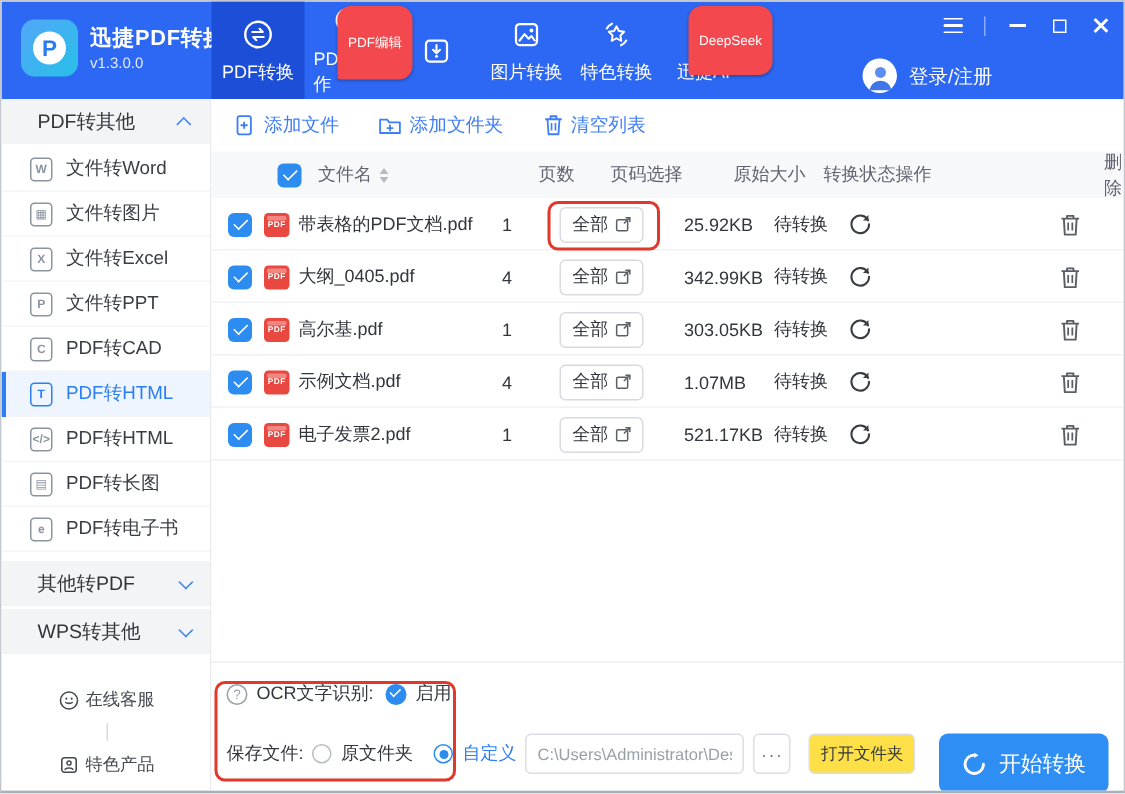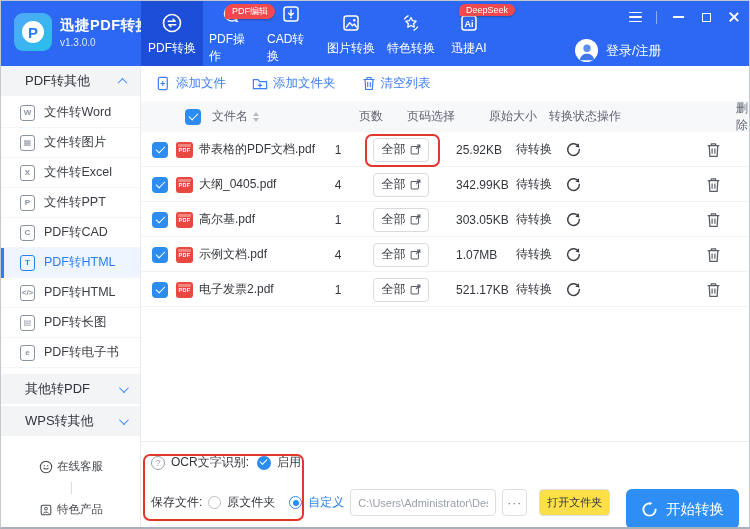--- a/index.html
+++ b/index.html
@@ -18,21 +18,21 @@
   .logo-txt { color:#fff; }
   .logo-title { font-size:14.5px; font-weight:bold; letter-spacing:.5px; }
   .logo-ver { font-size:10px; opacity:.85; margin-top:2px; }
 
   .tabs { position:absolute; left:140px; top:0; height:65px; display:flex; }
   .tab { position:relative; height:65px; display:flex; flex-direction:column; align-items:center;
          justify-content:center; gap:5px; color:#fff; font-size:12px; padding:0 6px; cursor:pointer; }
   .tab.active { background:#1d4ed8; }
   .tab .ticon { width:24px; height:24px; }
   .tab-badge { position:absolute; top:3px; left:50%; background:#f2484e; color:#fff; font-size:9px;
-               padding:1px 7px; border-radius:9px 9px 9px 2px; white-space:nowrap; box-shadow:0 1px 2px rgba(0,0,0,.25); }
+               padding:18px 7px; border-radius:9px 9px 9px 2px; white-space:nowrap; box-shadow:0 1px 2px rgba(0,0,0,.25); }
   .w62{width:62px}.w58{width:58px}.w78{width:78px}.w60{width:60px}.w56{width:56px}
 
   .userbox { position:absolute; left:574px; top:38px; display:flex; align-items:center; gap:8px; color:#fff; }
   .avatar { width:23px; height:23px; border-radius:50%; background:#fff; overflow:hidden;
             display:flex; align-items:flex-end; justify-content:center; }
   .login { font-size:13px; }
 
   .winctl { position:absolute; right:10px; top:9px; display:flex; align-items:center; gap:14px; }
   .wc { width:14px; height:14px; display:flex; align-items:center; justify-content:center; cursor:pointer; }
   .burger { display:flex; flex-direction:column; gap:3px; }
@@ -157,21 +157,20 @@
         <span>PDF操作</span>
       </div>
       <div class="tab w60">
         <span class="ticon">
           <svg viewBox="0 0 24 24" width="24" height="24">
               <rect x="5" y="5" width="14" height="14" rx="2.5" fill="none" stroke="#fff" stroke-width="1.5"></rect>
               <path d="M12 8v5.5M12 13.5l-2.3-2.3M12 13.5l2.3-2.3" fill="none" stroke="#fff" stroke-width="1.4" stroke-linecap="round"></path>
               <circle cx="12" cy="15.5" r="1" fill="#fff"></circle>
             </svg>
         </span>
-        <span>CAD转换</span>
       </div>
       <div class="tab w60">
         <span class="ticon">
           <svg viewBox="0 0 24 24" width="24" height="24">
               <rect x="5" y="5" width="14" height="14" rx="2.5" fill="none" stroke="#fff" stroke-width="1.5"></rect>
               <circle cx="15.3" cy="9.3" r="1.3" fill="#fff"></circle>
               <path d="M7 16.5l3.7-4.7 2.8 3 1.8-1.8 2.5 3.5" fill="none" stroke="#fff" stroke-width="1.4" stroke-linejoin="round"></path>
             </svg>
         </span>
         <span>图片转换</span>

